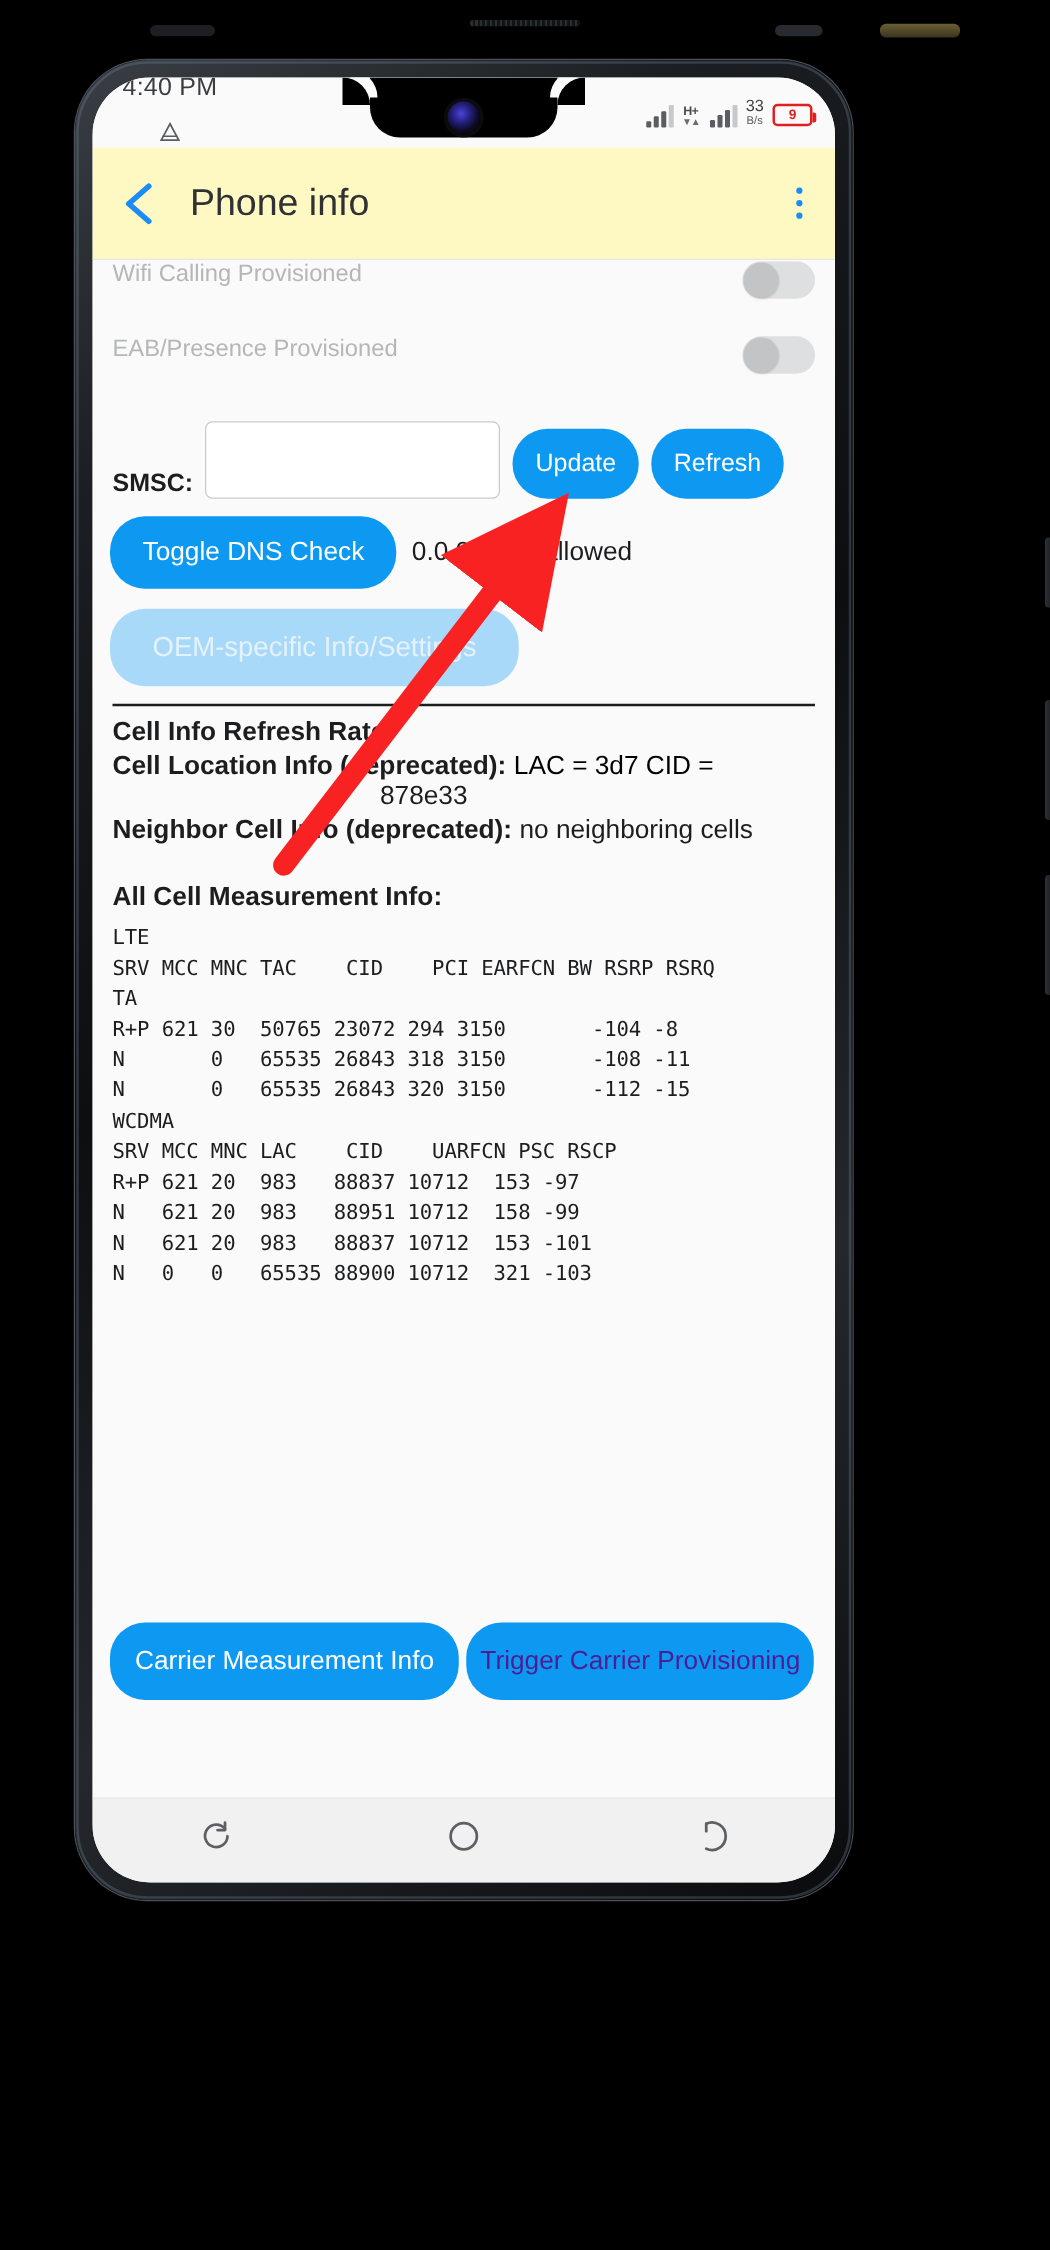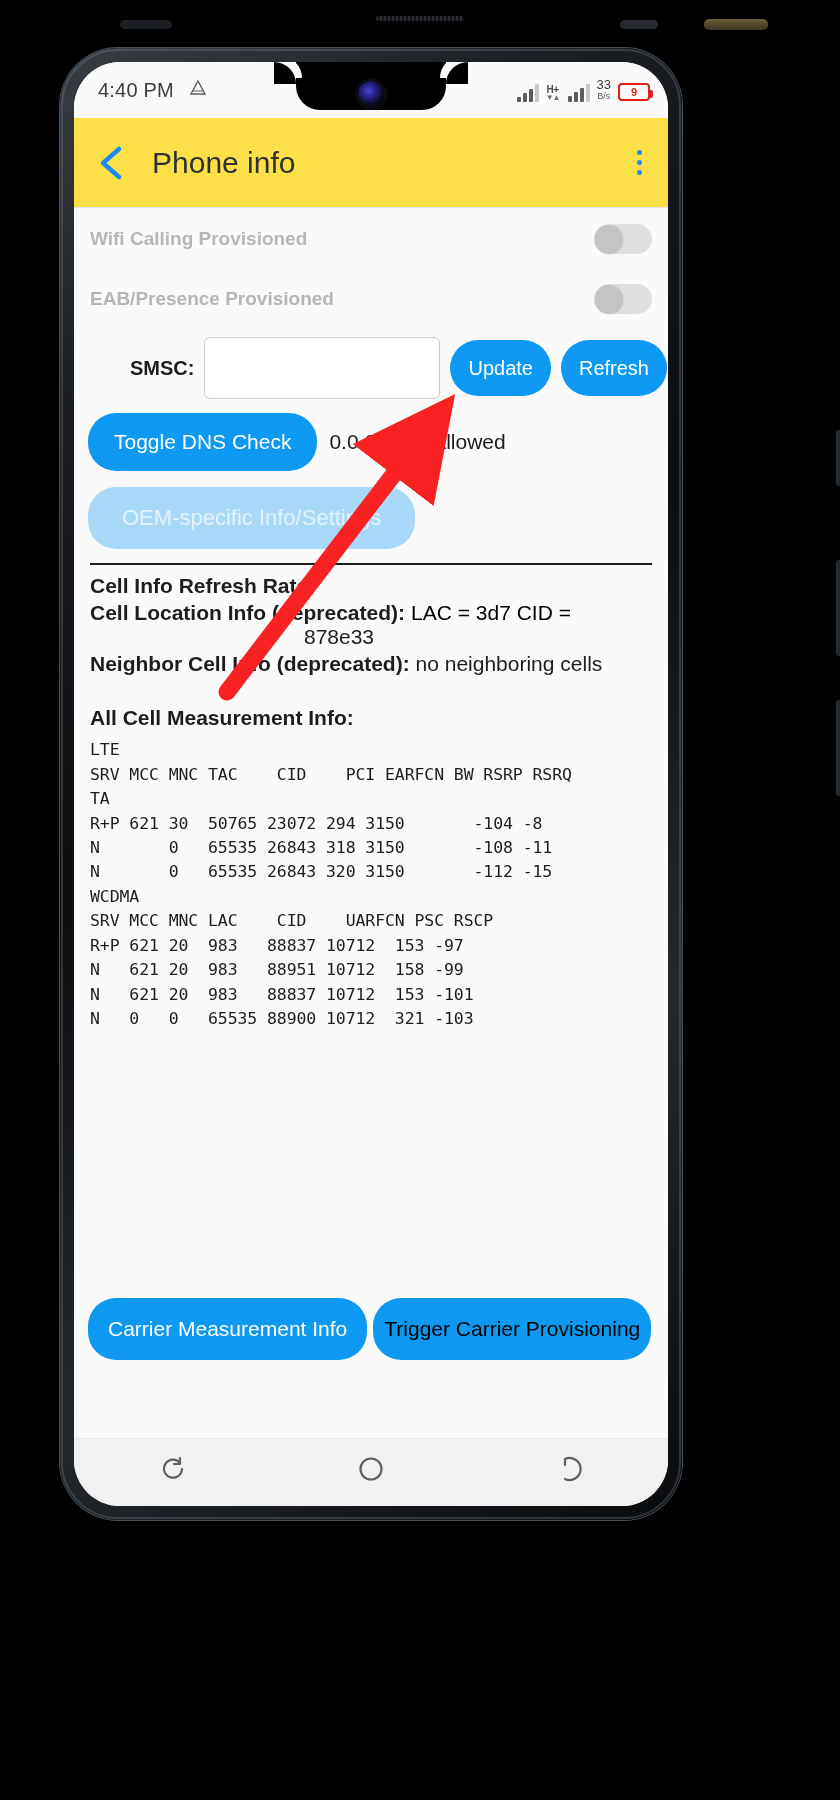--- a/index.html
+++ b/index.html
@@ -76,21 +76,21 @@
   .earpiece-l{ left:120px; width:52px; }
   .earpiece-r2{ position:absolute; top:20px; right:182px; width:38px;height:9px;border-radius:5px;background:#272a2e; z-index:5;}
   .earpiece-gold{ position:absolute; top:19px; right:72px; width:64px;height:11px;border-radius:5px;background:linear-gradient(180deg,#6b5f32,#3a3420); z-index:5;}
 
   
   .statusbar{
     position:absolute; left:0; top:0; width:100%; height:56px;
     display:flex; align-items:center; z-index:30;
     background:#fafafa;
   }
-  .sb-left{ display:flex; align-items:center; gap:14px; padding-left:24px; }
+  .sb-left{ display:flex; align-items:center; gap:14px; padding-left:24px;flex-direction:column; }
   .sb-time{ font-size:20px; color:#3b3d40; letter-spacing:.2px; }
   .sb-right{ margin-left:auto; display:flex; align-items:flex-end; gap:7px; padding-right:18px; }
 
   .sig { display:flex; align-items:flex-end; gap:2px; height:18px; }
   .sig i{ display:block; width:4px; background:#5a5d61; border-radius:1px; }
   .sig i:nth-child(1){height:5px;}  .sig i:nth-child(2){height:9px;}
   .sig i:nth-child(3){height:13px;} .sig i:nth-child(4){height:18px; background:#c6c8ca;}
 
   .hplus-wrap{ display:flex; flex-direction:column; align-items:center; line-height:1; }
   .hplus{ font-size:10px; font-weight:bold; color:#4a4d50; letter-spacing:-.5px;}
@@ -111,21 +111,21 @@
   }
   .battery:after{
     content:""; position:absolute; right:-5px; top:5px; width:3px;height:8px;
     background:#e02020; border-radius:0 2px 2px 0;
   }
   .battery span{ font-size:11px; color:#e02020; font-weight:bold; line-height:1;}
 
   
   .appbar{
     position:absolute; top:56px; left:0; width:100%; height:90px;
-    display:flex; align-items:center; background:#fde047;
+    display:flex; align-items:center; background:#fef9c3;
     border-bottom:1px solid #e6e6e6;
   }
   .back-chevron{
     width:56px; display:flex;align-items:center;justify-content:center;
     margin-left:10px; cursor:pointer;
   }
   .back-chevron svg{ display:block; }
   .appbar-title{
     font-size:30px; color:#303134; font-weight:400; margin-left:12px;
   }
@@ -136,35 +136,35 @@
   .kebab i{ width:5px;height:5px;border-radius:50%; background:#1b8cf5; display:block;}
 
   
   .content{
     position:absolute; top:147px; left:0; width:594px; bottom:68px;
     background:#fafafa; overflow:hidden;
     padding: 0 14px;
   }
 
   .prov-row{
-    display:flex; align-items:center; justify-content:space-between;
-    height:60px; padding: 0 2px; font-weight: bold;
+    display:flex; align-items:flex-start; justify-content:space-between;
+    height:60px; padding: 0 2px;
   }
   .prov-label{ font-size:19px; color:#b4b6b8; }
   .switch{
     width:58px;height:30px;border-radius:16px;background:#dedfe0;
     position:relative; flex:none;
   }
   .switch i{
     position:absolute; left:1px; top:1px; width:28px;height:28px;border-radius:50%;
     background:#c2c4c6; display:block;
     box-shadow:0 1px 2px rgba(0,0,0,.18);
   }
 
-  .smsc-row{ display:flex; align-items:center; gap:10px; margin-top:8px; padding-left:2px;margin-left:40px;}
+  .smsc-row{ display:flex; align-items:flex-end; gap:10px; margin-top:8px; padding-left:2px;}
   .smsc-label{ font-size:20px; font-weight:bold; color:#1c1d1f; }
   .smsc-input{
     width:236px; height:62px; border:1px solid #c9cacb; border-radius:6px;
     background:#fff; font-size:18px; padding:0 10px; color:#222;
     font-family:"Liberation Sans", sans-serif;
   }
   .pill{
     background:#0d99f2; color:#fff; border:none; border-radius:28px;
     font-size:20px; font-family:"Liberation Sans", sans-serif;
     padding: 0 18px; height:56px; cursor:pointer; white-space:nowrap;
@@ -202,21 +202,21 @@
 
   
   .bottom-actions{
     position:absolute; left:14px; right:14px; bottom:78px;
     display:flex; gap:6px; align-items:flex-start;
   }
   .bottom-actions .pill{
     height:62px; font-size:21px; padding:0 20px;
   }
   .wrap2{
-    border-radius:28px; background:#0d99f2; color:#000000; font-size:21px;
+    border-radius:28px; background:#0d99f2; color:#4c1d95; font-size:21px;
     width:278px; height:62px; display:flex; align-items:center; justify-content:center;
     text-align:center; line-height:1.12; cursor:pointer; overflow:hidden;
     border:none; font-family:"Liberation Sans", sans-serif;
   }
 
   
   .navbar{
     position:absolute; bottom:0; left:0; width:594px; height:68px;
     background:#f1f1f1; display:flex; align-items:center; justify-content:space-around;
     border-top:1px solid #e9e9e9;

